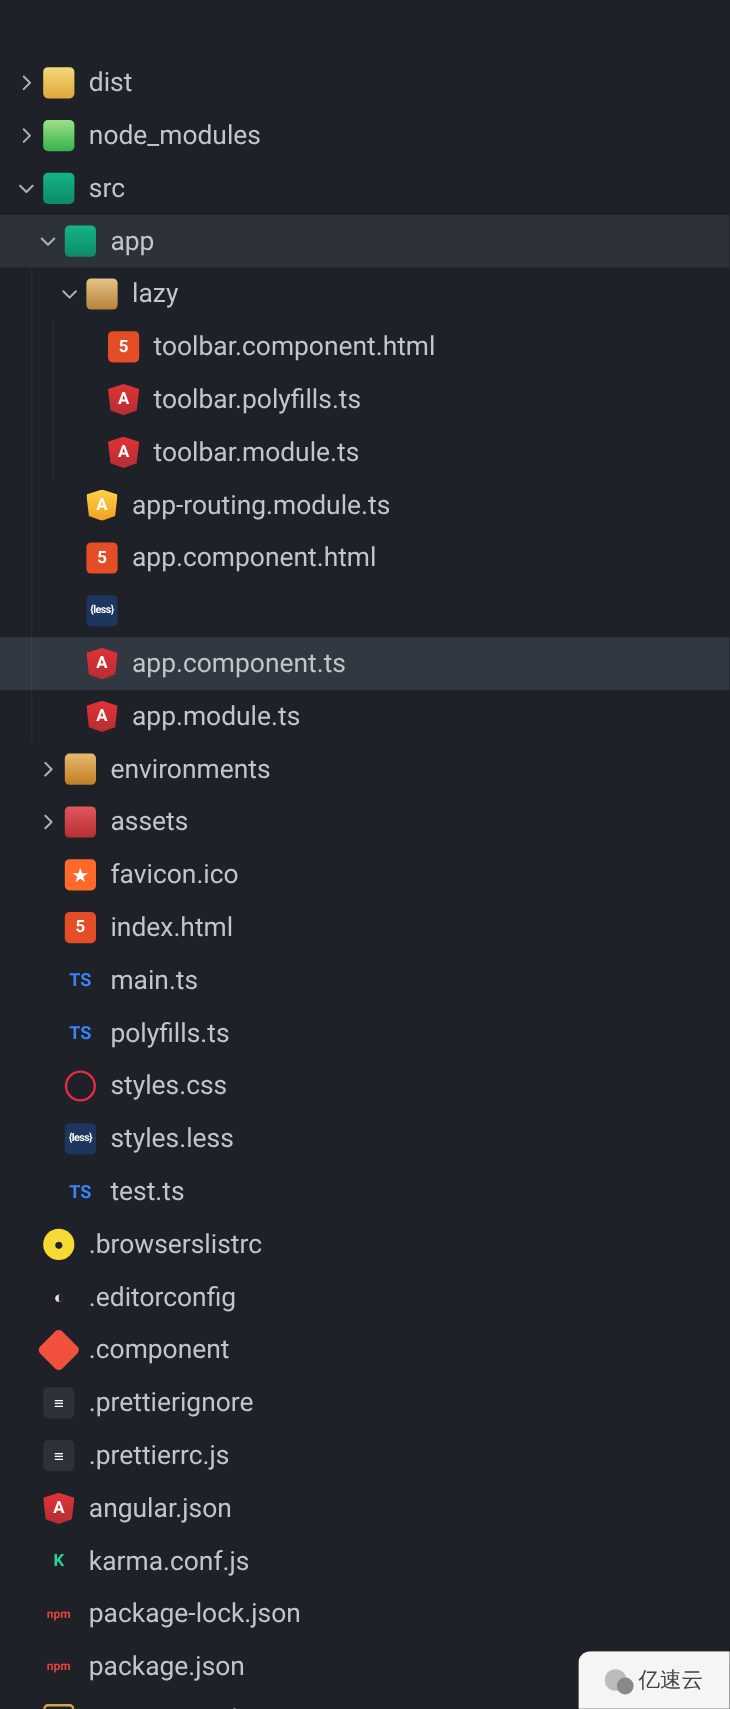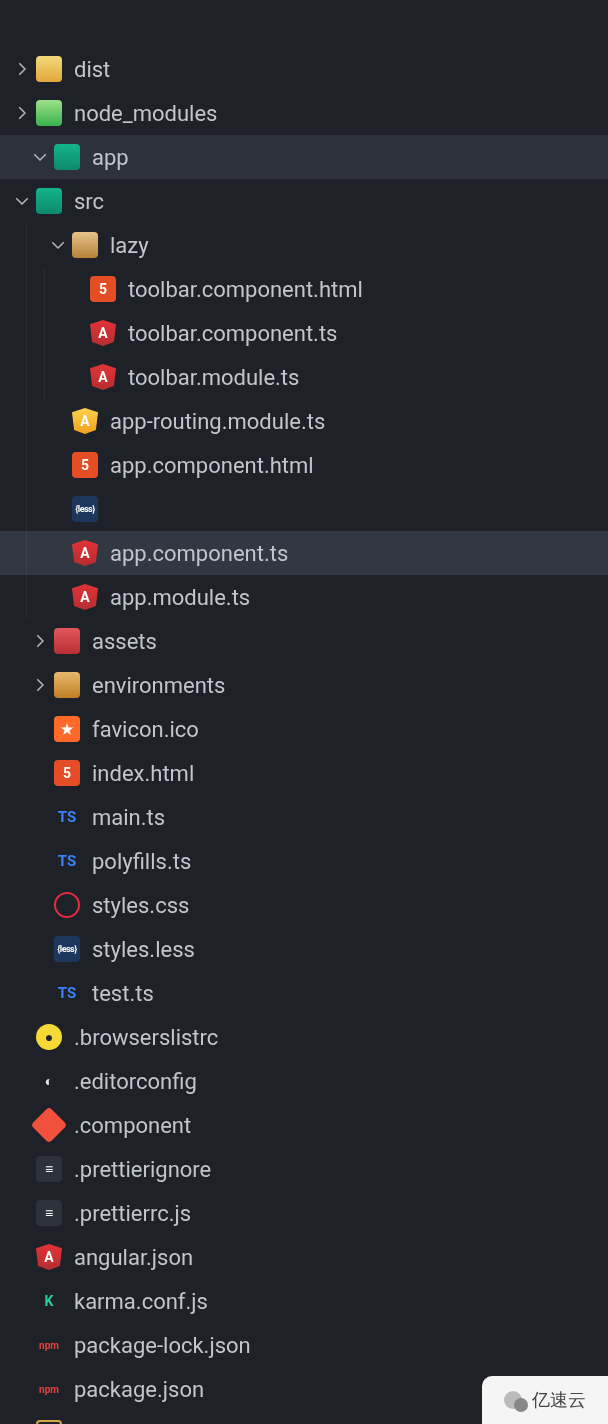--- a/index.html
+++ b/index.html
@@ -116,48 +116,48 @@
         <span style="width: 8px;"></span>
       </span>
       <span class="chev">
         <svg viewBox="0 0 24 24">
           <polyline points="9 5 16 12 9 19"></polyline>
         </svg>
       </span>
       <span class="icon folder-node"></span>
       <span class="label">node_modules</span>
     </div>
+    <div class="row">
+      <span class="indent">
+        <span style="width: 8px;"></span>
+      </span>
+      <span class="chev">
+        <svg viewBox="0 0 24 24">
+          <polyline points="5 9 12 16 19 9"></polyline>
+        </svg>
+      </span>
+      <span class="icon folder-src"></span>
+      <span class="label">src</span>
+    </div>
     <div class="row selected">
       <span class="indent">
         <span style="width: 8px;"></span>
         <span class="ind first"></span>
       </span>
       <span class="chev">
         <svg viewBox="0 0 24 24">
           <polyline points="5 9 12 16 19 9"></polyline>
         </svg>
       </span>
       <span class="icon folder-app"></span>
       <span class="label">app</span>
     </div>
     <div class="row">
       <span class="indent">
         <span style="width: 8px;"></span>
-      </span>
-      <span class="chev">
-        <svg viewBox="0 0 24 24">
-          <polyline points="5 9 12 16 19 9"></polyline>
-        </svg>
-      </span>
-      <span class="icon folder-src"></span>
-      <span class="label">src</span>
-    </div>
-    <div class="row">
-      <span class="indent">
-        <span style="width: 8px;"></span>
         <span class="ind first"></span>
         <span class="ind"></span>
       </span>
       <span class="chev">
         <svg viewBox="0 0 24 24">
           <polyline points="5 9 12 16 19 9"></polyline>
         </svg>
       </span>
       <span class="icon folder-lazy"></span>
       <span class="label">lazy</span>
@@ -183,21 +183,21 @@
         <span class="ind first"></span>
         <span class="ind"></span>
         <span class="ind"></span>
       </span>
       <span class="chev spacer">
         <svg viewBox="0 0 24 24">
           <polyline points="9 5 16 12 9 19"></polyline>
         </svg>
       </span>
       <span class="icon angular-ts">A</span>
-      <span class="label">toolbar.component.ts</span>
+      <span class="label">toolbar.polyfills.ts</span>
     </div>
     <div class="row">
       <span class="indent">
         <span style="width: 8px;"></span>
         <span class="ind first"></span>
         <span class="ind"></span>
         <span class="ind"></span>
       </span>
       <span class="chev spacer">
         <svg viewBox="0 0 24 24">
@@ -279,35 +279,35 @@
     <div class="row">
       <span class="indent">
         <span style="width: 8px;"></span>
         <span class="ind first"></span>
       </span>
       <span class="chev">
         <svg viewBox="0 0 24 24">
           <polyline points="9 5 16 12 9 19"></polyline>
         </svg>
       </span>
+      <span class="icon folder-env"></span>
+      <span class="label">environments</span>
+    </div>
+    <div class="row">
+      <span class="indent">
+        <span style="width: 8px;"></span>
+        <span class="ind first"></span>
+      </span>
+      <span class="chev">
+        <svg viewBox="0 0 24 24">
+          <polyline points="9 5 16 12 9 19"></polyline>
+        </svg>
+      </span>
       <span class="icon folder-assets"></span>
       <span class="label">assets</span>
-    </div>
-    <div class="row">
-      <span class="indent">
-        <span style="width: 8px;"></span>
-        <span class="ind first"></span>
-      </span>
-      <span class="chev">
-        <svg viewBox="0 0 24 24">
-          <polyline points="9 5 16 12 9 19"></polyline>
-        </svg>
-      </span>
-      <span class="icon folder-env"></span>
-      <span class="label">environments</span>
     </div>
     <div class="row">
       <span class="indent">
         <span style="width: 8px;"></span>
         <span class="ind first"></span>
       </span>
       <span class="chev spacer">
         <svg viewBox="0 0 24 24">
           <polyline points="9 5 16 12 9 19"></polyline>
         </svg>

